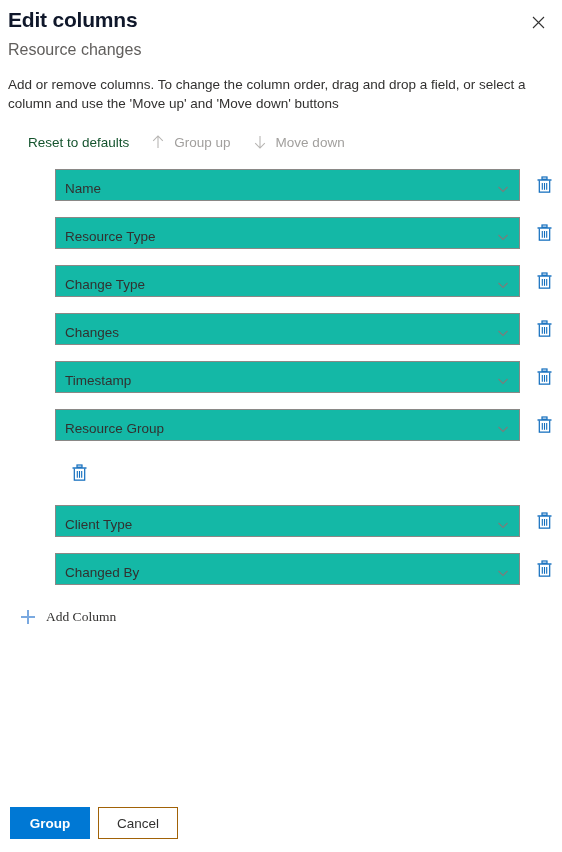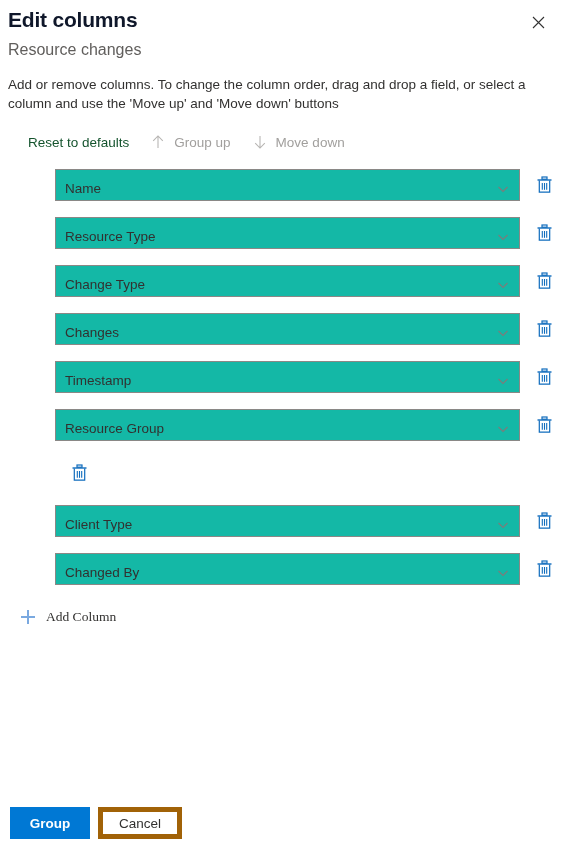--- a/index.html
+++ b/index.html
@@ -198,21 +198,21 @@
   .btn-primary {
     background: #0078d4;
     color: #ffffff;
     border: 1px solid #0078d4;
     font-weight: bold;
     margin-right: 8px;
   }
   .btn-secondary {
     background: #ffffff;
     color: #323130;
-    border: 5px solid #a16207;
+    border: 1px solid #a16207;
   }
 </style>
 </head>
 <body>
 
 <div class="panel-header">
   <div class="panel-title">Edit columns</div>
   <div class="panel-subtitle">Resource changes</div>
   <button class="close-button">
     <span>

